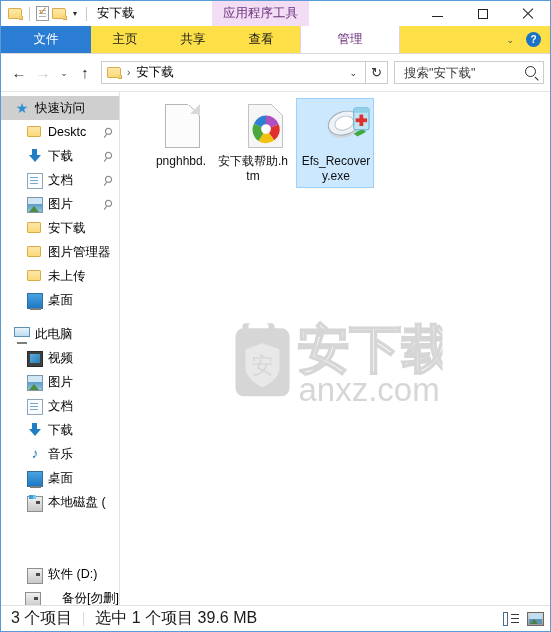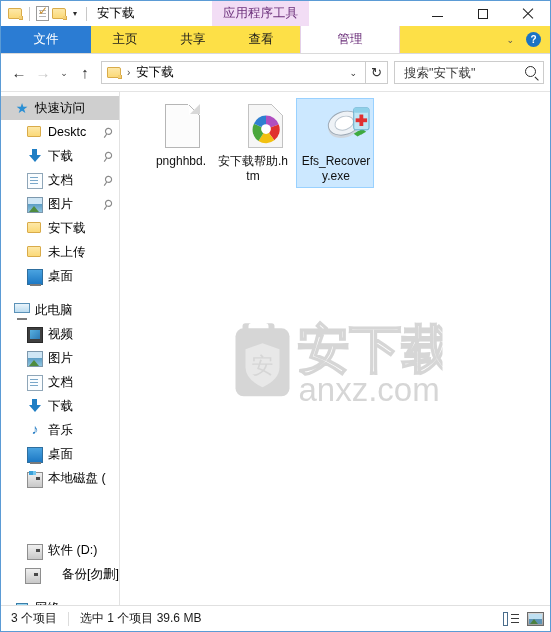--- a/index.html
+++ b/index.html
@@ -505,21 +505,21 @@
 
   
   .statusbar {
     height: 25px;
     flex: 0 0 auto;
     border-top: 1px solid #e0e0e0;
     background: #ffffff;
     display: flex;
     align-items: center;
     padding-left: 10px;
-    font-size: 12px;
+    font-size: 16px;
     color: #1b1b1b;
     position: relative;
   }
   .st-sep {
     width: 1px; height: 14px; background: #dcdcdc; margin: 0 11px;
   }
   .st-views {
     position: absolute; right: 6px; top: 0; height: 25px;
     display: flex; align-items: center; gap: 8px;
   }
@@ -639,20 +639,24 @@
           <span class="sb-pin" style="font-size: 13px; transform: rotate(35deg);">⚲</span>
         </div>
         <div class="sb-item" style="padding-left: 26px;">
           <span class="sb-ico ic-pic"></span>
           <span class="sb-label">图片</span>
           <span class="sb-pin" style="font-size: 13px; transform: rotate(35deg);">⚲</span>
         </div>
         <div class="sb-item" style="padding-left: 26px;">
           <span class="sb-ico ic-folder"></span>
           <span class="sb-label">安下载</span>
+        </div>
+        <div class="sb-item" style="padding-left: 26px;">
+          <span class="sb-ico ic-folder"></span>
+          <span class="sb-label">图片管理器</span>
         </div>
         <div class="sb-item" style="padding-left: 26px;">
           <span class="sb-ico ic-folder"></span>
           <span class="sb-label">未上传</span>
         </div>
         <div class="sb-item" style="padding-left: 26px;">
           <span class="sb-ico ic-desktop"></span>
           <span class="sb-label">桌面</span>
         </div>
         <div class="sb-gap"></div>

